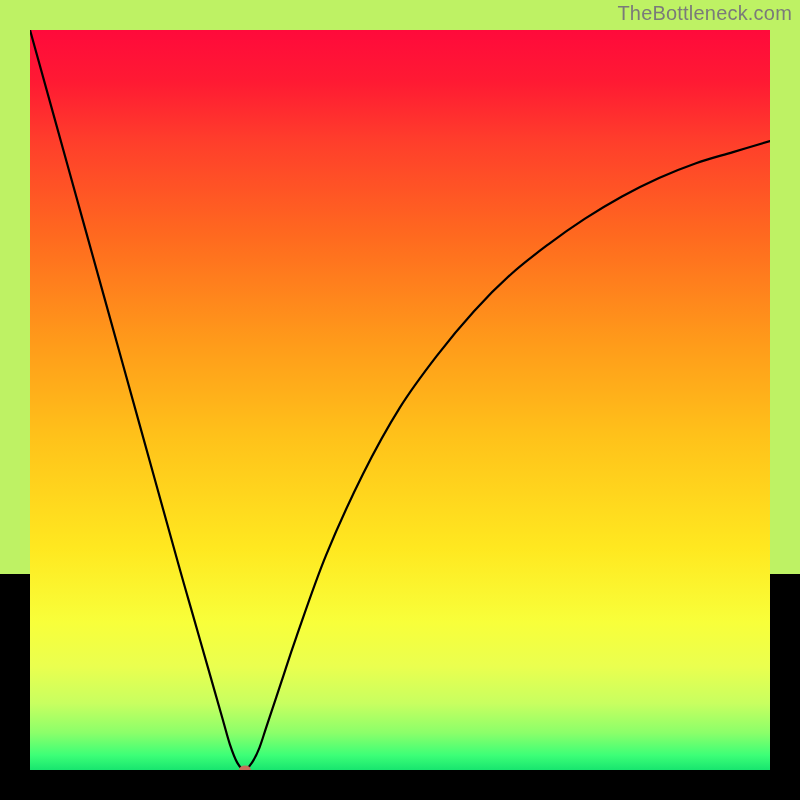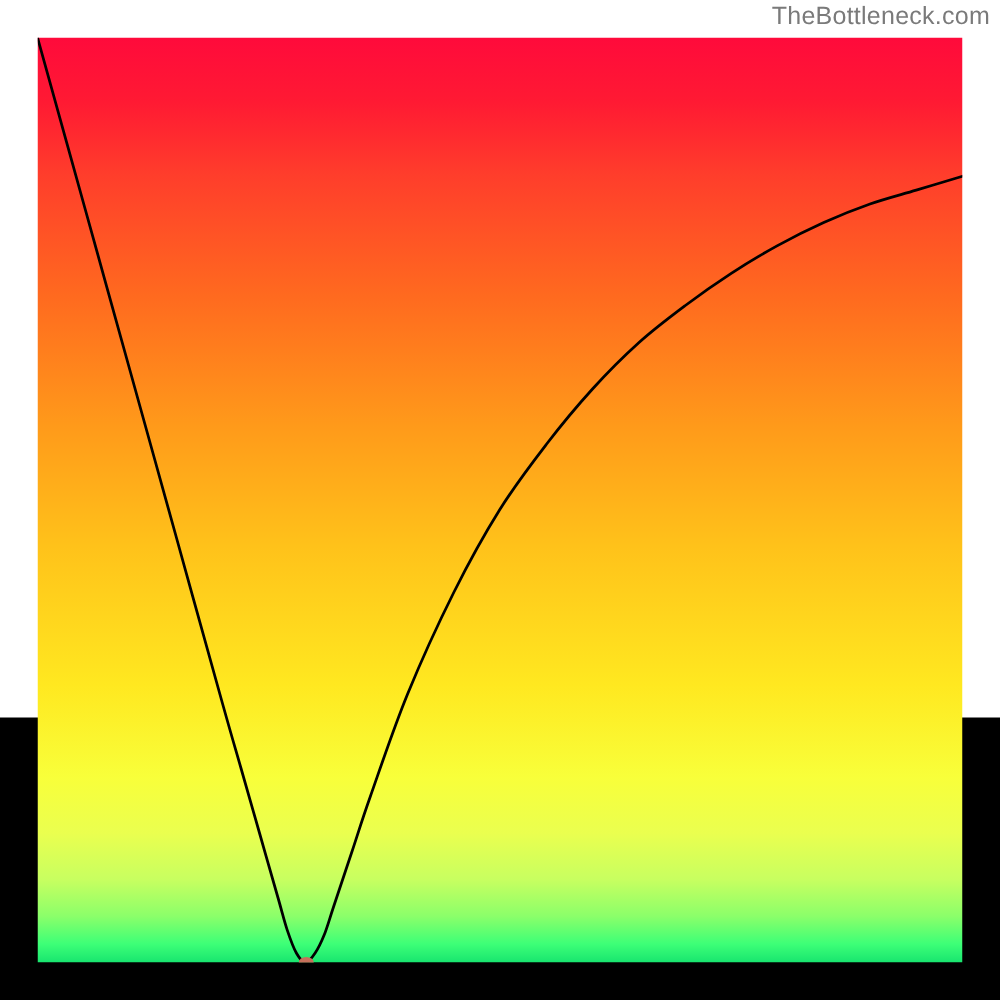--- a/index.html
+++ b/index.html
@@ -8,21 +8,21 @@
     width: 800px;
     height: 800px;
     background: #000;
     font-family: Arial, Helvetica, sans-serif;
     overflow: hidden;
   }
   .frame {
     position: relative;
     width: 800px;
     height: 574px;
-    background: #ffffff;
+    background: #bef264;
   }
   .watermark {
     position: absolute;
     top: 2px;
     right: 8px;
     color: #7a7a7a;
     font-size: 20px;
     font-weight: 500;
     letter-spacing: 0.2px;
     z-index: 50;

